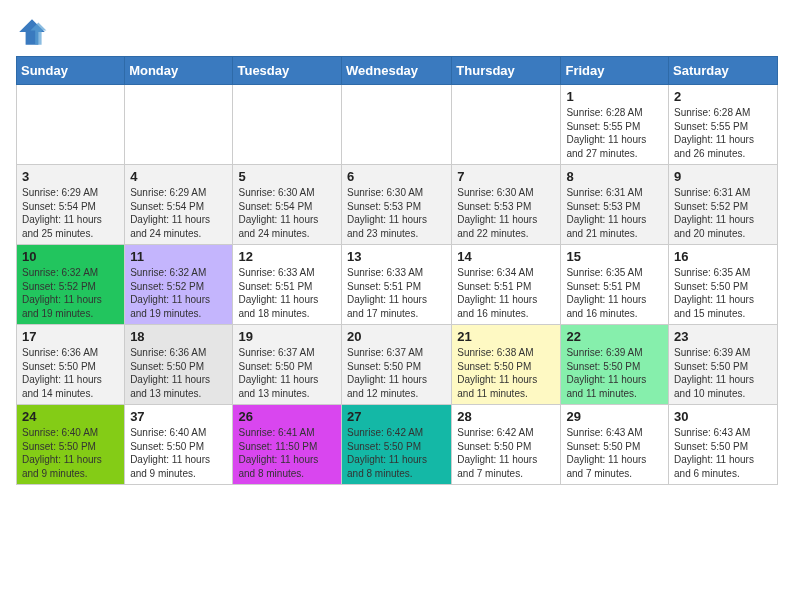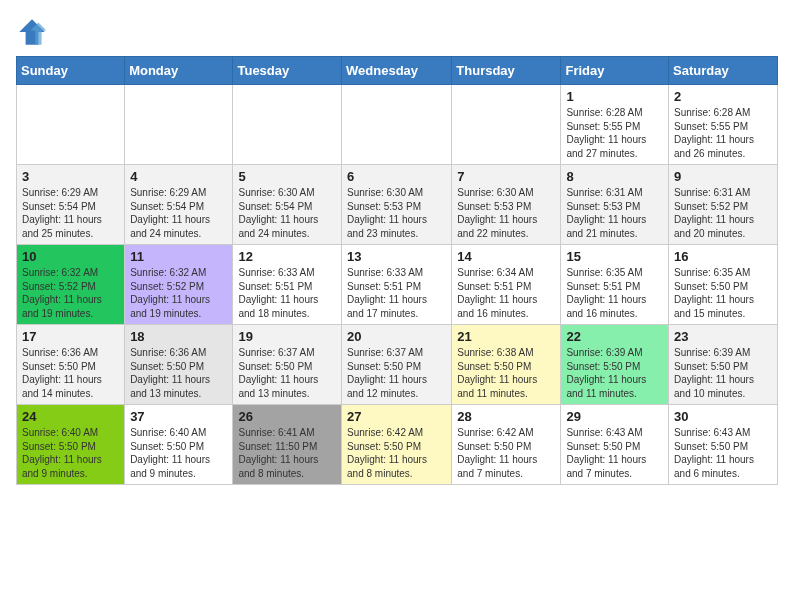--- a/index.html
+++ b/index.html
@@ -321,28 +321,28 @@
 Daylight: 11 hours
 and 9 minutes.</div>
           </td>
           <td style="background: rgb(255, 255, 255);">
             <span class="day-num">37</span>
             <div class="cell-info" style="white-space: pre-line;">Sunrise: 6:40 AM
 Sunset: 5:50 PM
 Daylight: 11 hours
 and 9 minutes.</div>
           </td>
-          <td style="background: #a3a3a3; margin-top: 25px;">
+          <td style="background: #d946ef; margin-top: 25px;">
             <span class="day-num">26</span>
             <div class="cell-info" style="white-space: pre-line;">Sunrise: 6:41 AM
 Sunset: 11:50 PM
 Daylight: 11 hours
 and 8 minutes.</div>
           </td>
-          <td style="background: #fef9c3;">
+          <td style="background: #14b8a6;">
             <span class="day-num">27</span>
             <div class="cell-info" style="white-space: pre-line;">Sunrise: 6:42 AM
 Sunset: 5:50 PM
 Daylight: 11 hours
 and 8 minutes.</div>
           </td>
           <td style="background: rgb(255, 255, 255);">
             <span class="day-num">28</span>
             <div class="cell-info" style="white-space: pre-line;">Sunrise: 6:42 AM
 Sunset: 5:50 PM

